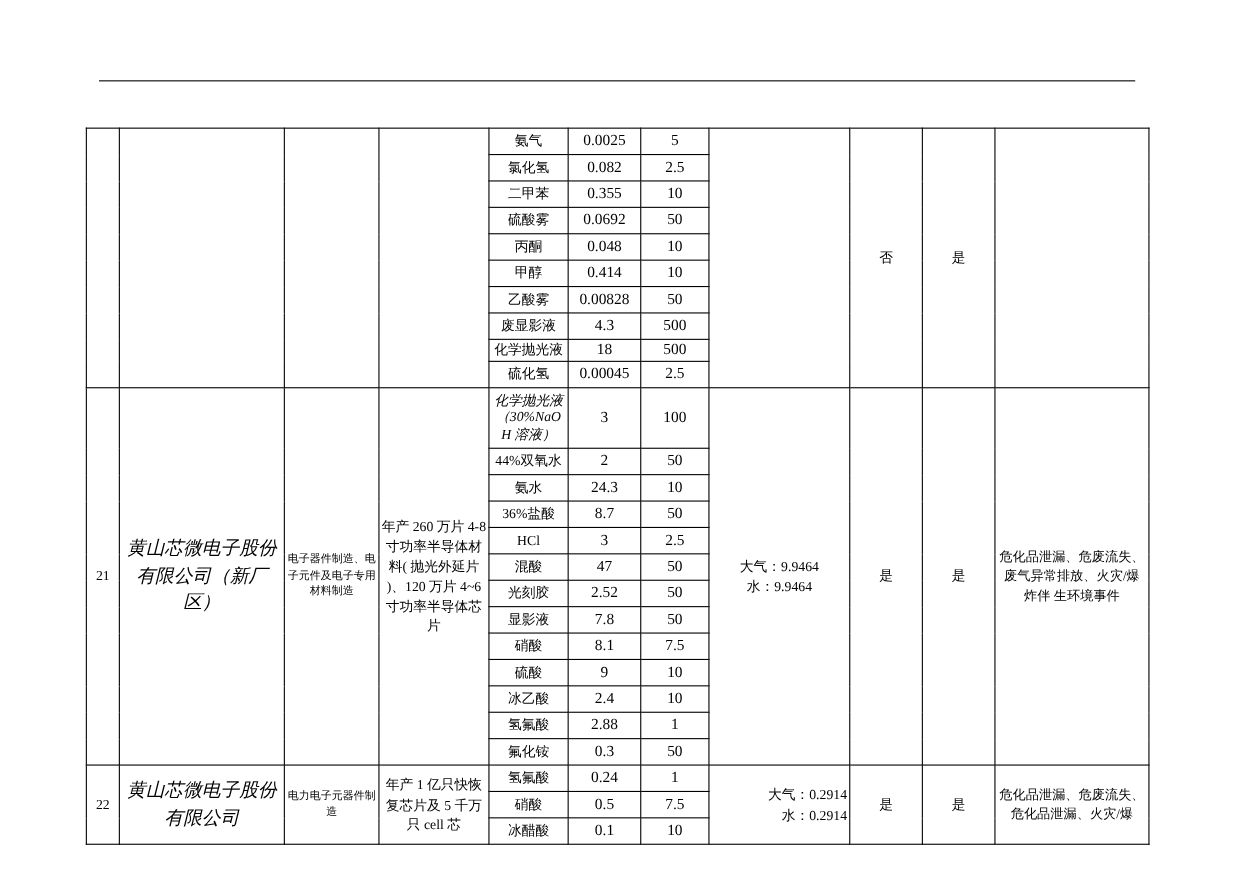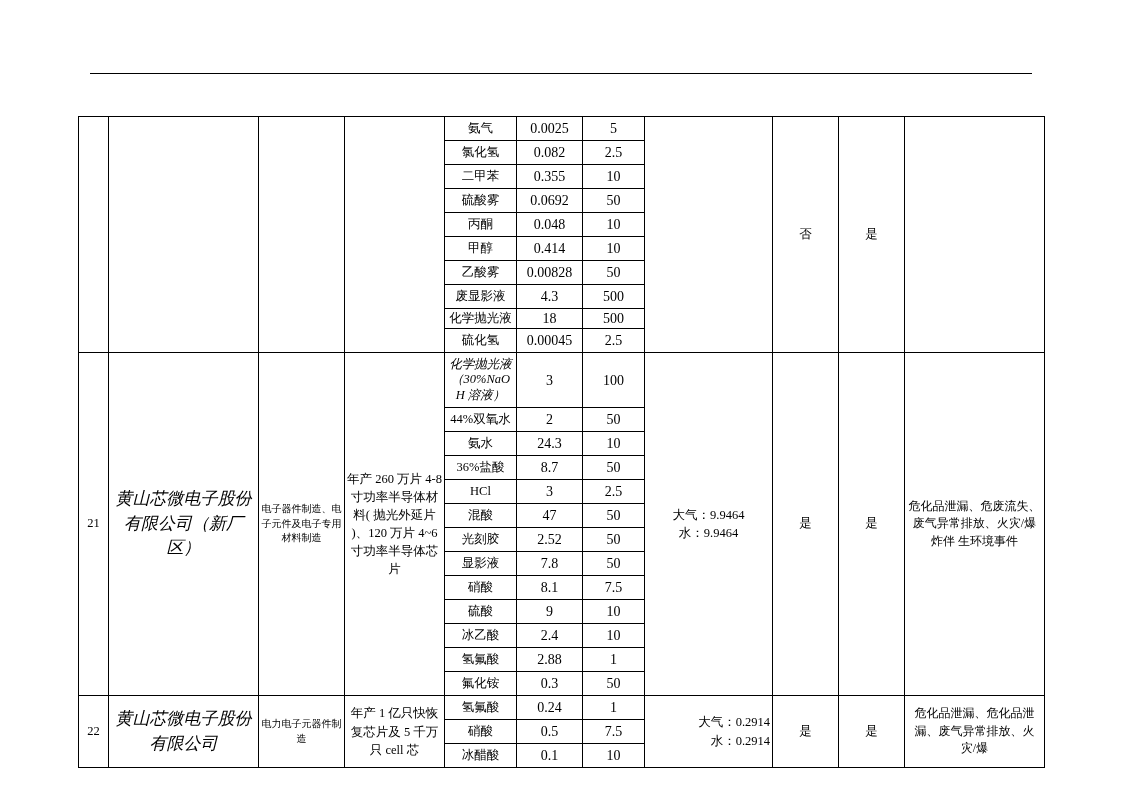--- a/index.html
+++ b/index.html
@@ -235,21 +235,21 @@
           <td rowspan="3" class="name-cell">黄山芯微电子股份有限公司</td>
           <td rowspan="3" class="ind-cell">电力电子元器件制造</td>
           <td rowspan="3" class="scale-cell">年产 1 亿只快恢复芯片及 5 千万只 cell 芯</td>
           <td class="mat-cell">氢氟酸</td>
           <td class="num-cell">0.24</td>
           <td class="num-cell">1</td>
           <td rowspan="3" class="risk-cell" style="white-space:pre-line;text-align:right;">大气：0.2914
 水：0.2914</td>
           <td rowspan="3">是</td>
           <td rowspan="3">是</td>
-          <td rowspan="3" class="event-cell">危化品泄漏、危化品泄漏、废气异常排放、火灾/爆</td>
+          <td rowspan="3" class="event-cell">危化品泄漏、危废流失、危化品泄漏、火灾/爆</td>
         </tr>
         <tr class="sub-row">
           <td class="mat-cell">硝酸</td>
           <td class="num-cell">0.5</td>
           <td class="num-cell">7.5</td>
         </tr>
         <tr class="sub-row">
           <td class="mat-cell">冰醋酸</td>
           <td class="num-cell">0.1</td>
           <td class="num-cell">10</td>

